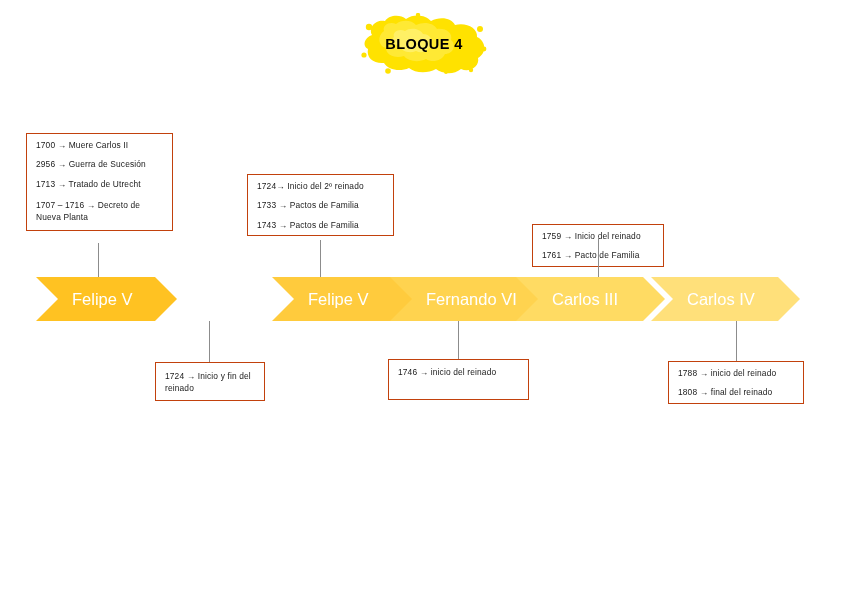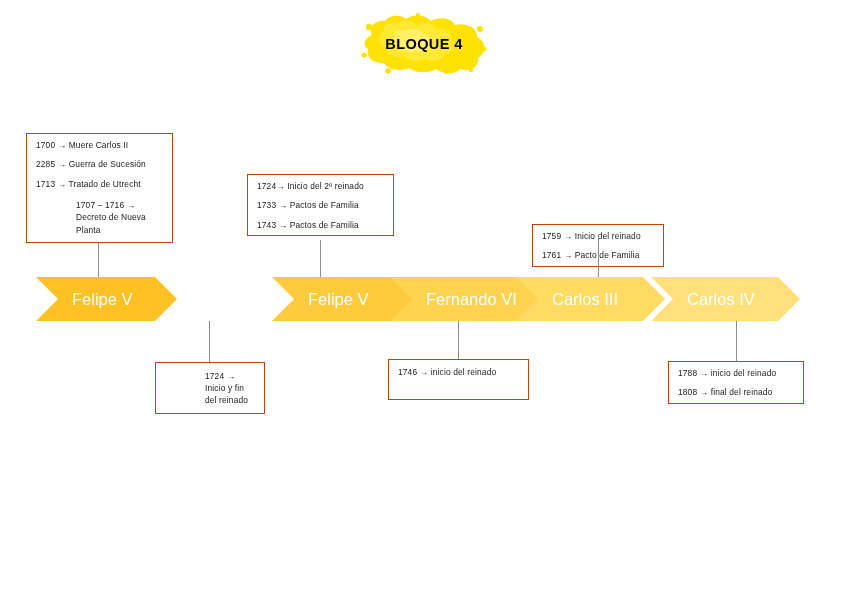--- a/index.html
+++ b/index.html
@@ -93,21 +93,20 @@
     white-space: nowrap;
     margin: 0 0 11px 0;
     letter-spacing: 0.15px;
   }
   .info-box .line:last-child {
     margin-bottom: 0;
   }
   .info-box .line.wrap {
     white-space: normal;
     line-height: 1.45;
-    margin-left: 40px;
   }
 
   
   .connector {
     position: absolute;
     width: 1px;
     background: #8c8c8c;
   }
 </style>
 </head>
@@ -133,21 +132,21 @@
       <circle cx="113" cy="57" r="2.2" fill="#FFE200"></circle>
       <circle cx="60" cy="2" r="2.2" fill="#FFE200"></circle>
       <circle cx="88" cy="59" r="2.0" fill="#FFE200"></circle>
     </g>
   </svg>
   <div id="title-text">BLOQUE 4</div>
 </div>
 
 <div class="info-box" style="left:26px; top:133px; width:147px;">
   <div class="line">1700 → Muere Carlos II</div>
-  <div class="line">2285 → Guerra de Sucesión</div>
+  <div class="line">2956 → Guerra de Sucesión</div>
   <div class="line">1713 → Tratado de Utrecht</div>
   <div class="line wrap">1707 – 1716 → Decreto de Nueva Planta</div>
 </div>
 
 <div class="info-box" style="left:247px; top:174px; width:147px;">
   <div class="line">1724→ Inicio del 2º reinado</div>
   <div class="line">1733 → Pactos de Familia</div>
   <div class="line">1743 → Pactos de Familia</div>
 </div>
 

